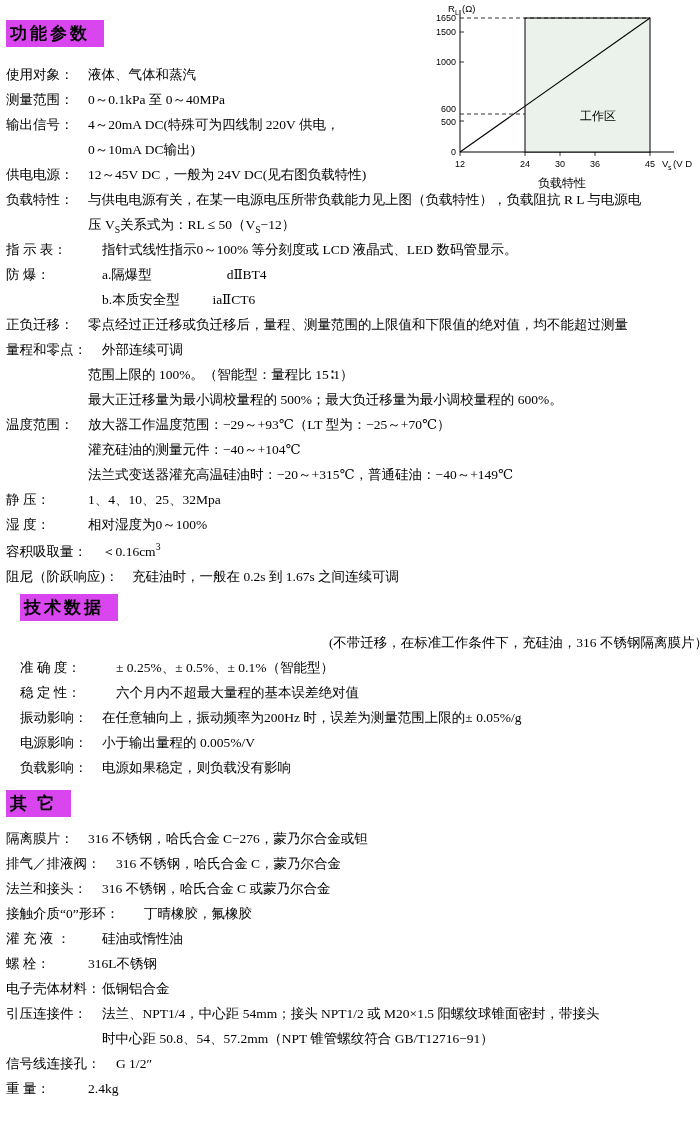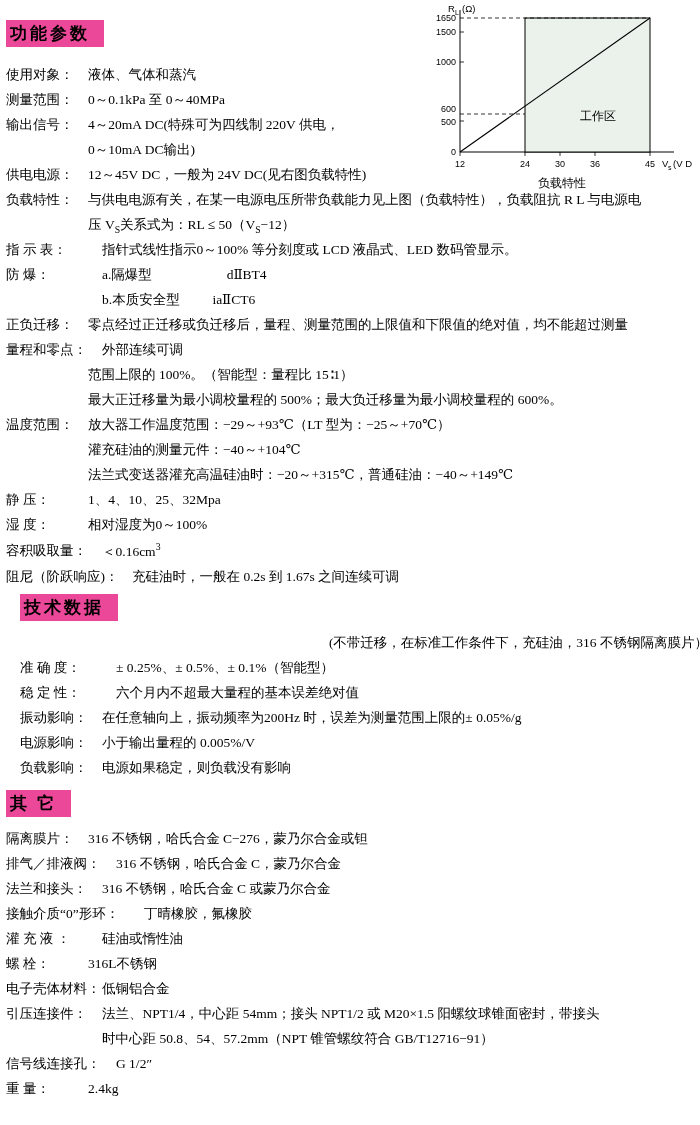--- a/index.html
+++ b/index.html
@@ -22,21 +22,21 @@
     height: 1125px;
     padding: 0;
   }
 
   
   .section-head {
     display: inline-block;
     font-size: 17px;
     font-weight: bold;
     color: #000;
-    background: #ec4899;
+    background: #d946ef;
     padding: 2px 14px 2px 4px;
     letter-spacing: 3px;
     margin: 0 0 10px 6px;
   }
 
   
   .chart-wrap {
     position: absolute;
     top: 2px;
     right: 8px;
@@ -44,21 +44,21 @@
     height: 190px;
   }
   .chart-svg { display: block; }
 
   
   .rows {
     margin: 0 6px 0 6px;
   }
   .row {
     display: flex;
-    align-items: center;
+    align-items: flex-end;
     line-height: 1.85;
   }
   .label {
     flex: 0 0 auto;
     white-space: nowrap;
   }
   .label.w5 { width: 82px; }
   .val {
     flex: 1 1 auto;
   }

